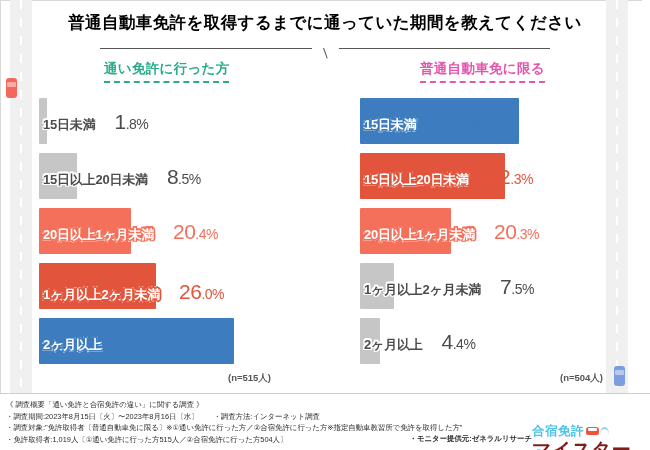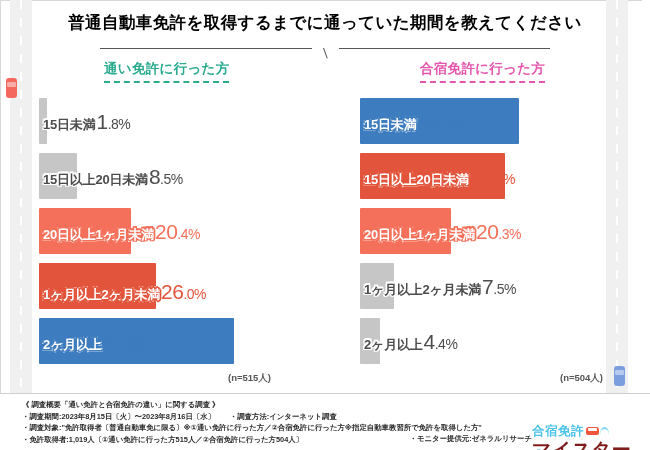--- a/index.html
+++ b/index.html
@@ -50,21 +50,21 @@
   
   .col{position:absolute;top:98px;}
   .col.left{left:39px;width:300px;}
   .col.right{left:360px;width:258px;}
 
   .row{position:relative;height:auto;margin-bottom:9px;}
   .bar{height:46px;border-radius:1px;}
   .barlabel{
     position:absolute;left:4px;top:50%;transform:translateY(-50%);
     white-space:nowrap;font-size:13px;font-weight:700;line-height:1;
-    display:flex;align-items:baseline;gap:1px;
+    display:flex;align-items:baseline;gap:19px;
   }
   .barlabel .cat{letter-spacing:-.2px;}
   .barlabel .pct{font-size:21px;font-weight:400;letter-spacing:-.5px;}
   .barlabel .pct .dec{font-size:14px;}
 
   
   .inside .cat{
     color:#ffffff;
     -webkit-text-stroke:2.6px #ffffff;
     paint-order:stroke fill;
@@ -73,22 +73,22 @@
       -1.6px 0 #fff,1.6px 0 #fff,0 -1.6px #fff,0 1.6px #fff,
       -1.2px -1.2px #fff,1.2px -1.2px #fff,-1.2px 1.2px #fff,1.2px 1.2px #fff;}
 
   .n-label{position:absolute;font-size:9.5px;color:#555;font-weight:700;}
   .n-label.left{left:228px;top:372px;}
   .n-label.right{left:560px;top:372px;}
 
   
   .footer{position:absolute;left:0;right:0;bottom:0;height:56px;
     border-top:1px solid #cfcfcf;background:#fff;}
-  .foot-text{position:absolute;left:22px;top:5px;font-size:7.4px;line-height:11.6px;
-    color:#2b2b2b;font-weight:700;letter-spacing:0;white-space:nowrap;}
+  .foot-text{position:absolute;left:6px;top:5px;font-size:7.4px;line-height:11.6px;
+    color:#2b2b2b;font-weight:400;letter-spacing:0;white-space:nowrap;}
   .foot-text .row2{display:block;}
   .foot-right{position:absolute;right:118px;top:40px;font-size:7.4px;font-weight:700;color:#2b2b2b;}
 
   .logo{position:absolute;right:14px;top:8px;width:104px;text-align:left;line-height:1;margin-top:20px;}
   .logo .l1{font-size:12.5px;font-weight:700;color:#4cc3e8;letter-spacing:.5px;
             display:inline-block;}
   .logo .car{display:inline-block;width:13px;height:8px;background:#f0553c;
             border-radius:3px 3px 2px 2px;position:relative;vertical-align:middle;margin-left:2px;}
   .logo .car:after{content:"";position:absolute;left:2px;right:2px;top:1.5px;height:3px;
             background:#fff;border-radius:1px;}
@@ -124,21 +124,21 @@
     <div class="ln a"></div>
     <div class="ln b"></div>
     <div class="tick"></div>
   </div>
 
   <div class="col-head left">
     <span>通い免許に行った方</span>
     <span class="underline"></span>
   </div>
   <div class="col-head right">
-    <span>合宿免許に行った方</span>
+    <span>普通自動車免に限る</span>
     <span class="underline"></span>
   </div>
 
   <div class="col left" id="col-left">
       <div class="row">
         <div class="bar" style="width: 8.10624px; background: rgb(198, 198, 198);"></div>
         <div class="barlabel outside">
           <span class="cat">15日未満</span>
           <span class="pct" style="color: rgb(76, 76, 76);"><span>1</span><span class="dec">.8%</span></span>
         </div>

